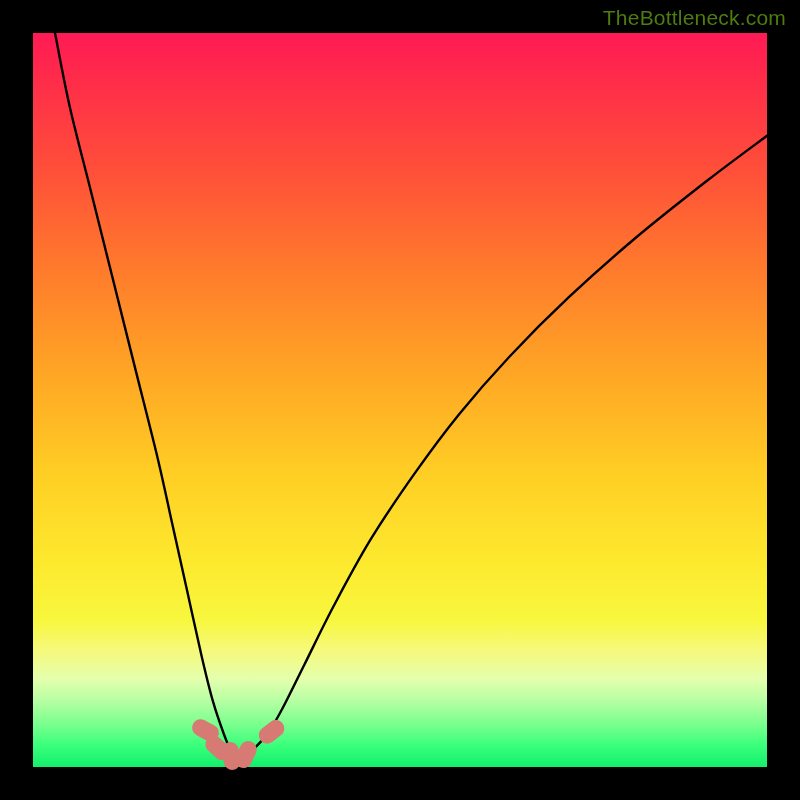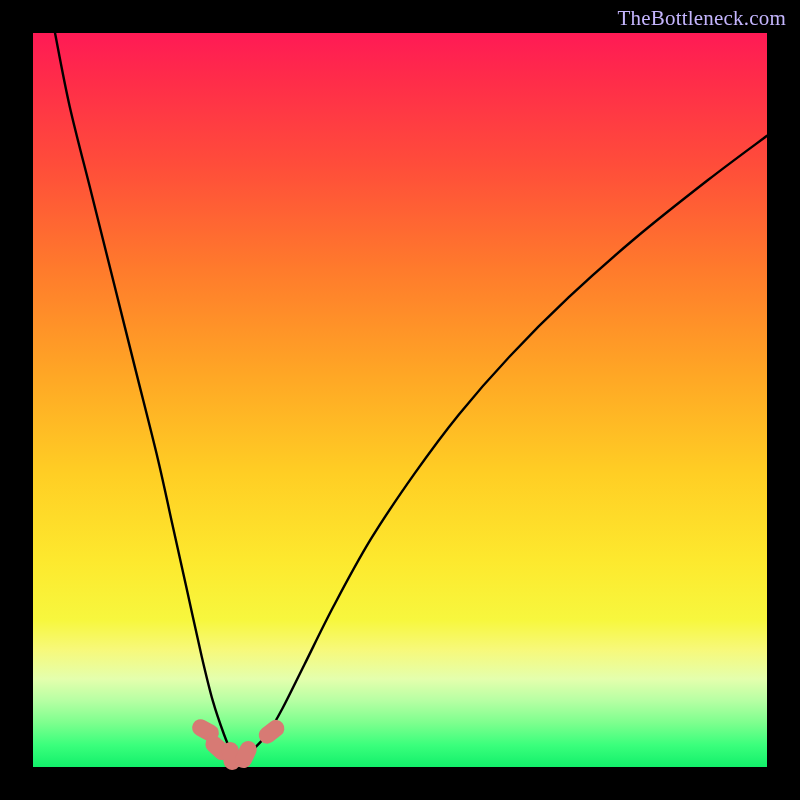--- a/index.html
+++ b/index.html
@@ -41,25 +41,25 @@
       #b6ffa3 91%,
       #7dff8e 94%,
       #3bff7c 97%,
       #12f06a 100%
     );
   }
   .watermark {
     position: absolute;
     top: 6px;
     right: 14px;
-    color: #c4b5fd;
+    color: #4d7c0f;
     font-size: 21px;
     letter-spacing: 0.2px;
     font-weight: 400;
-    font-family: Liberation Serif, serif;
+    font-family: Liberation Sans, sans-serif;
   }
   svg.curve {
     position: absolute;
     left: 0;
     top: 0;
     width: 734px;
     height: 734px;
     overflow: visible;
   }
 </style>

